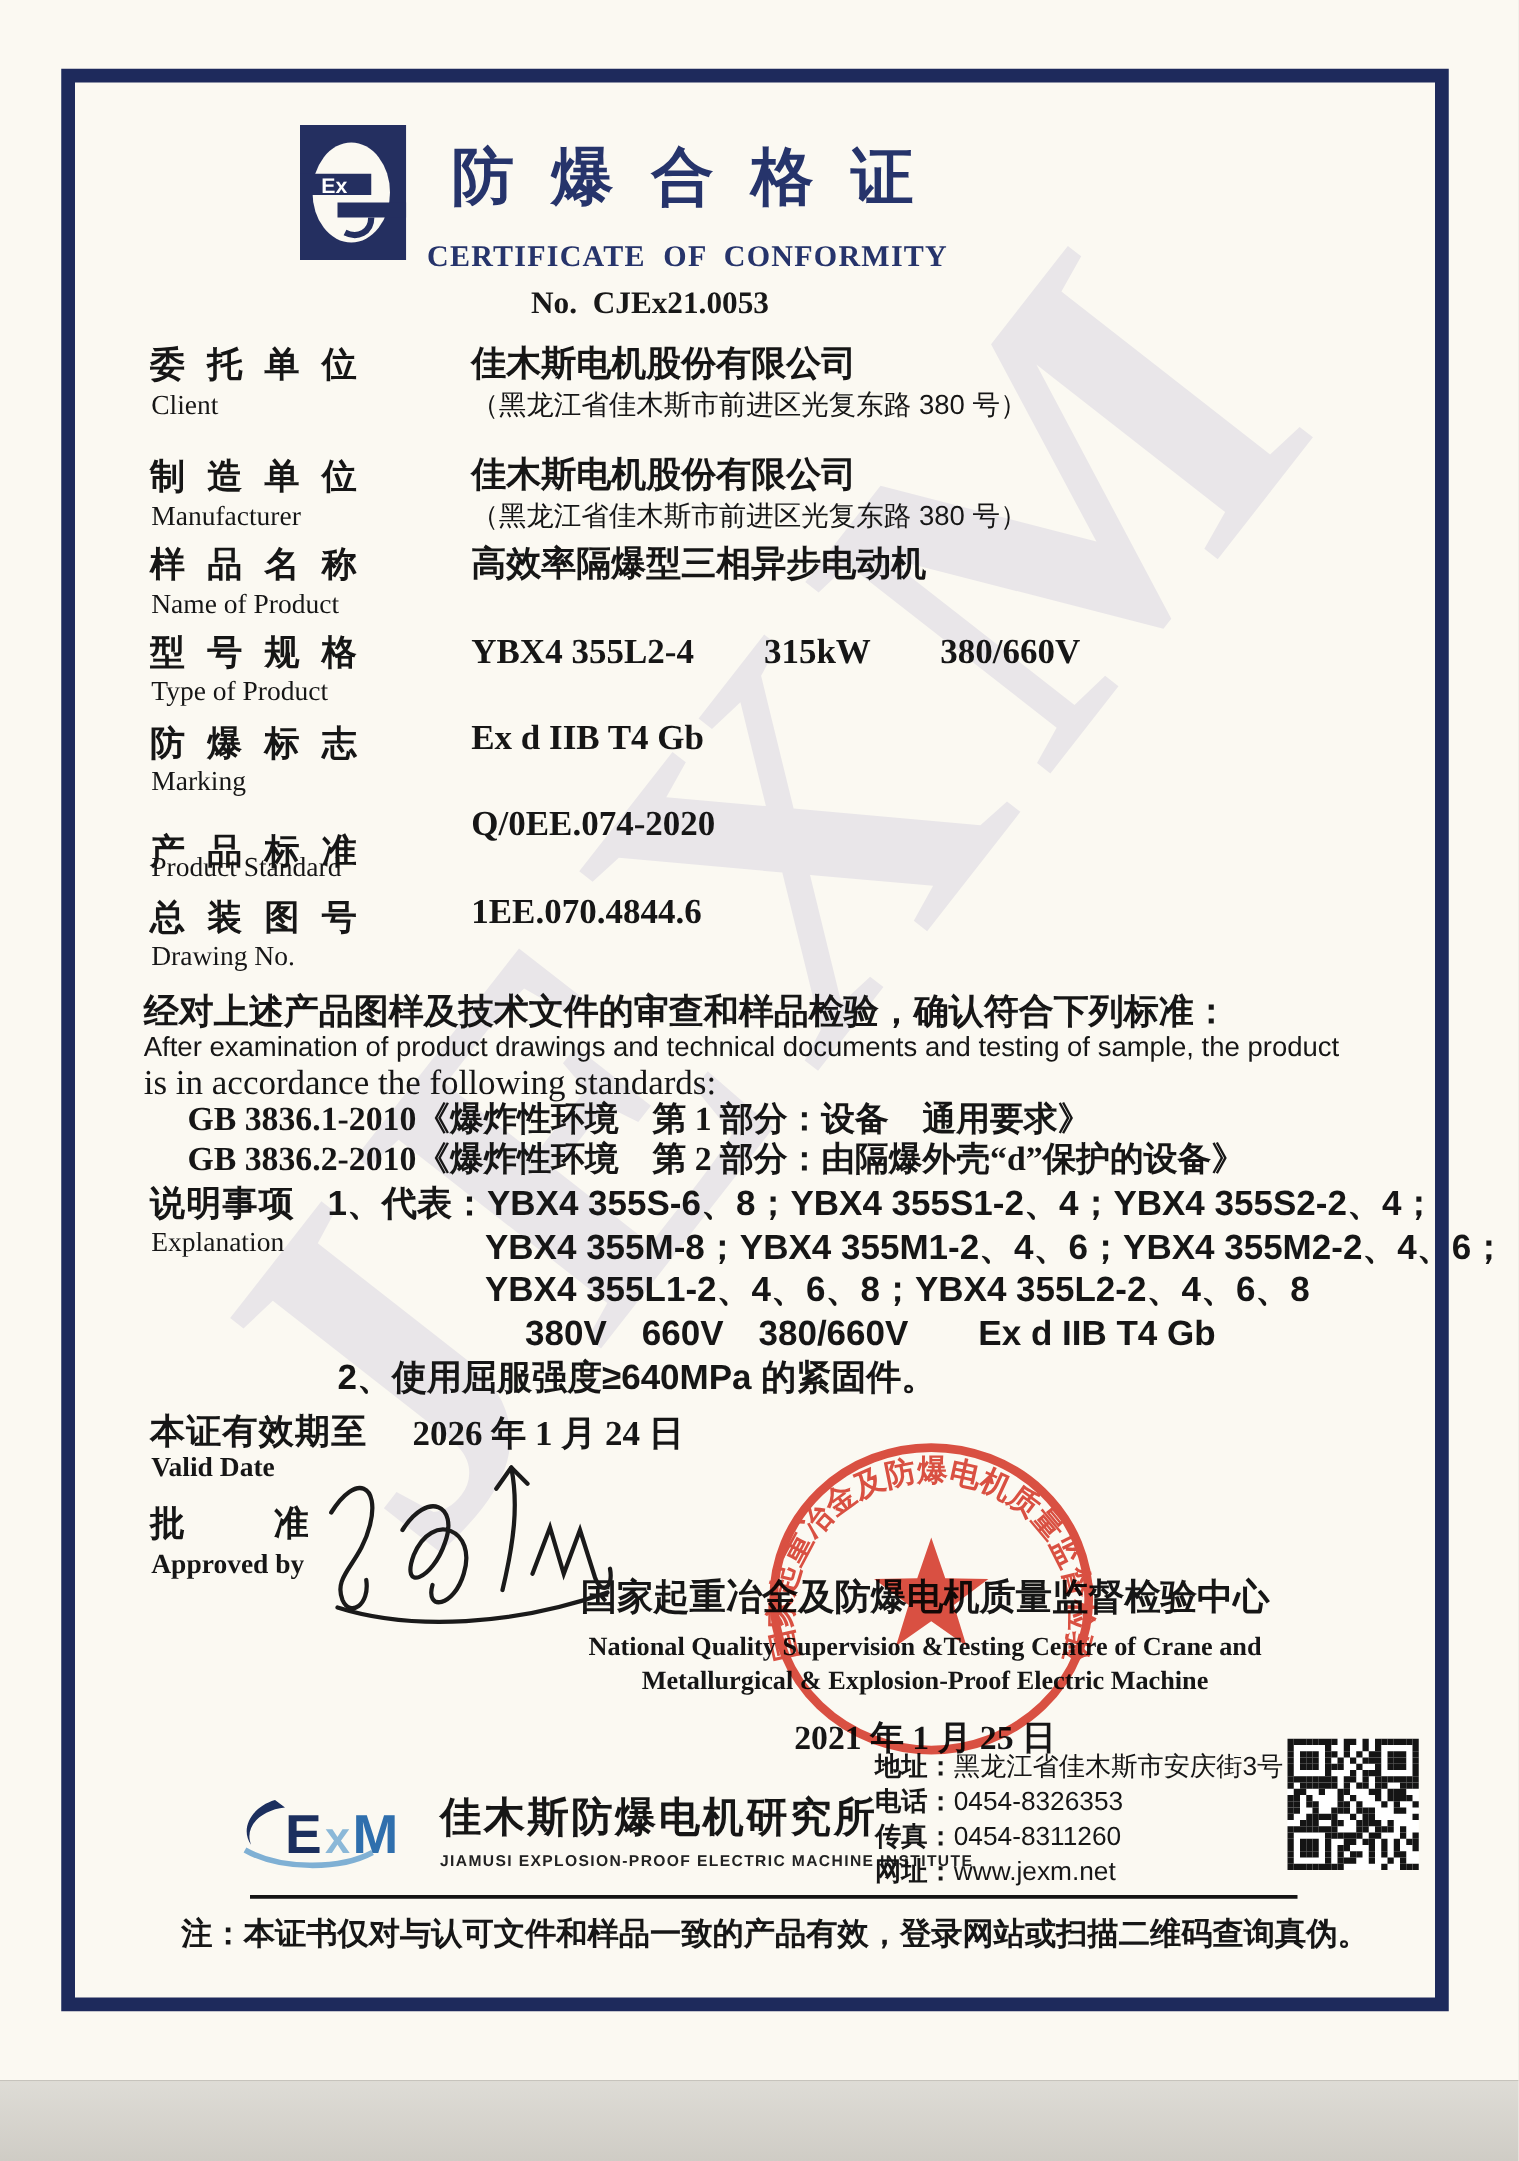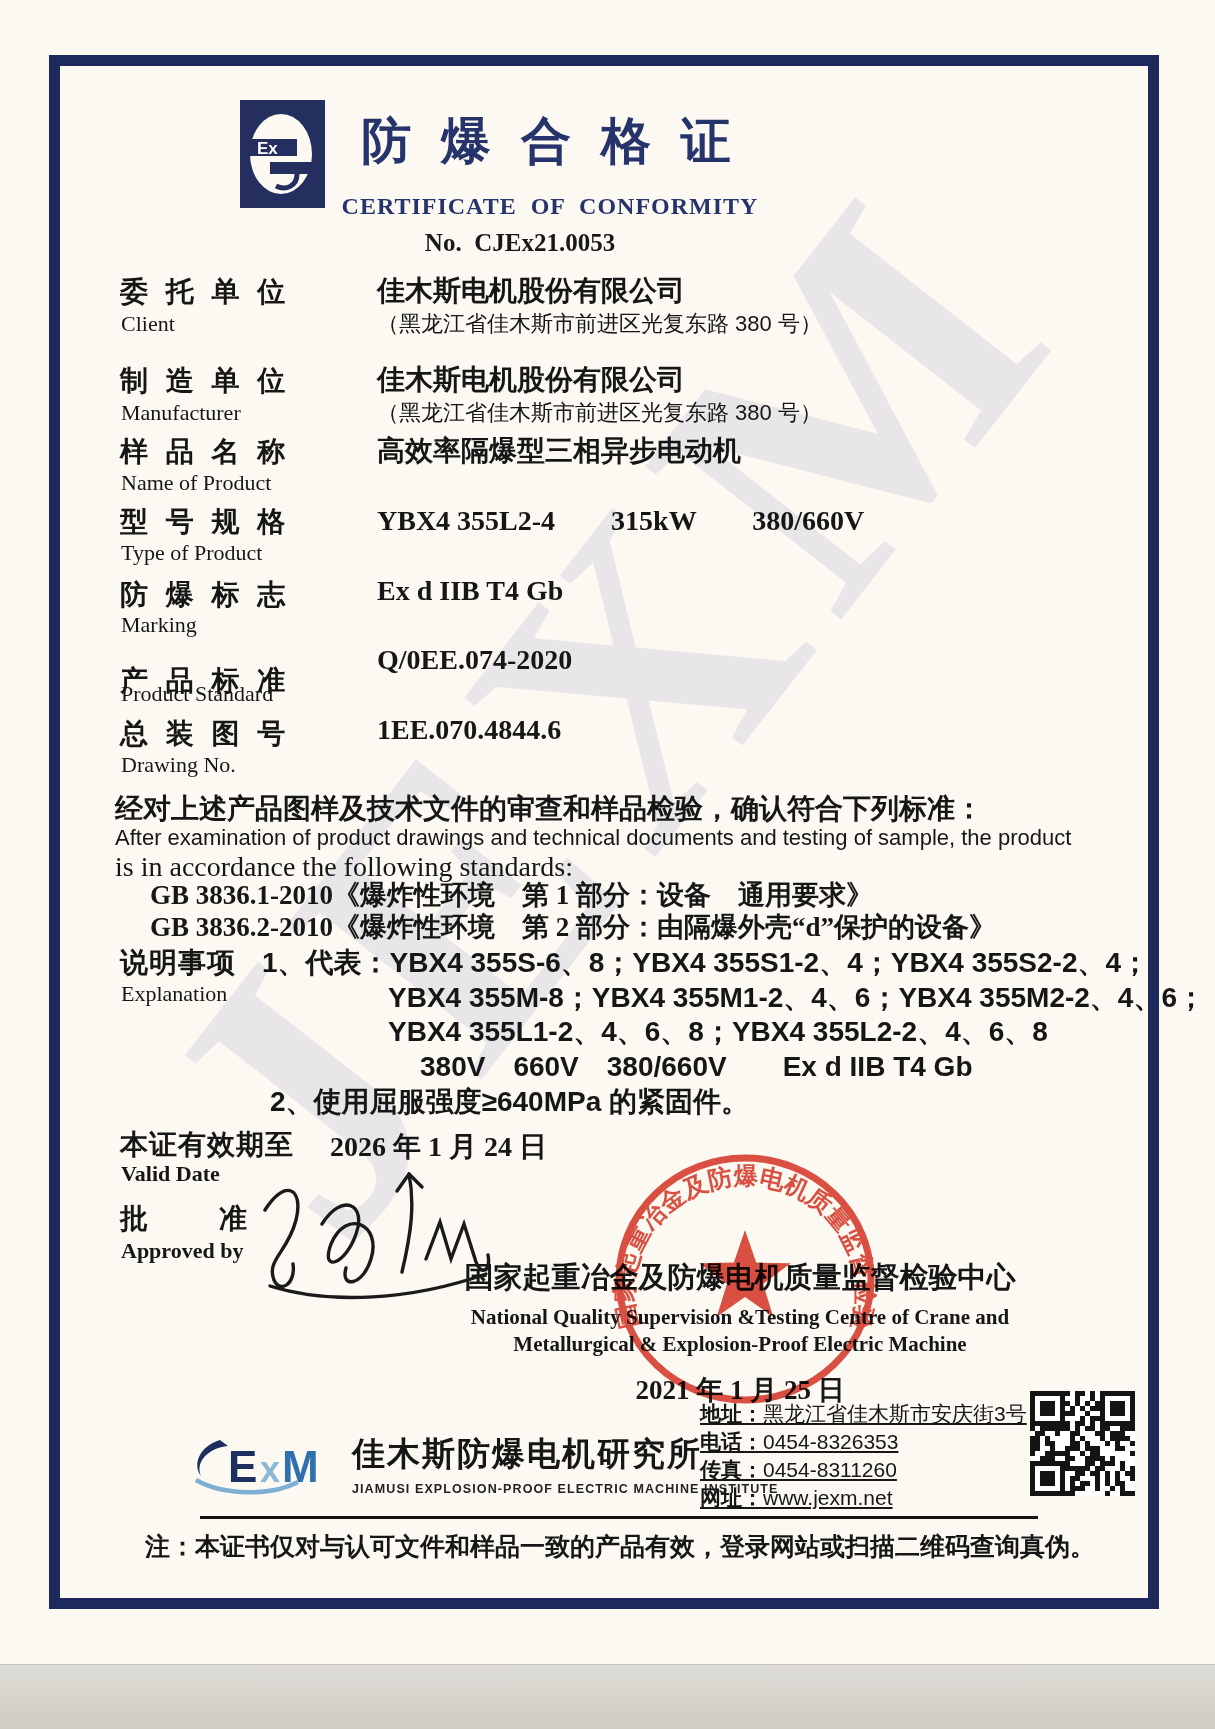--- a/index.html
+++ b/index.html
@@ -50,21 +50,21 @@
   .auth-cn{font-size:29px;font-weight:700;}
   .auth-en{font-family:"Liberation Serif",serif;font-size:21px;font-weight:700;line-height:27px;margin-top:6px;}
   .issue-date{margin-top:14px;font-family:"Liberation Serif",serif;font-size:27px;font-weight:700;white-space:pre;}
   .stamp{position:absolute;left:609px;top:1148px;width:272px;height:262px;z-index:3;opacity:.88;mix-blend-mode:multiply;}
   
   .jexm-logo{position:absolute;left:186px;top:1434px;width:155px;height:62px;z-index:2;}
   .institute{position:absolute;left:352px;top:1432px;z-index:2;}
   .inst-cn{font-size:33px;font-weight:700;letter-spacing:2px;}
   .inst-en{margin-top:5px;font-size:12.5px;font-weight:600;letter-spacing:1.1px;color:#222;}
   .contact{position:absolute;left:700px;top:1400px;z-index:2;font-size:21px;line-height:28px;}
-  .contact .row{white-space:pre;text-decoration:underline;}
+  .contact .row{white-space:pre;}
   .contact b{font-weight:700;}
   #qr{position:absolute;left:1030px;top:1391px;width:105px;height:105px;background:#fff;z-index:2;}
   #qr i{position:absolute;width:5px;height:5px;background:#141414;}
   .divider{position:absolute;left:200px;top:1516px;width:838px;height:3px;background:#141414;z-index:2;}
   .note{position:absolute;left:130px;top:1530px;width:980px;text-align:center;font-size:25px;font-weight:600;z-index:2;}
 </style>
 </head>
 <body>
 
 <div id="page">

